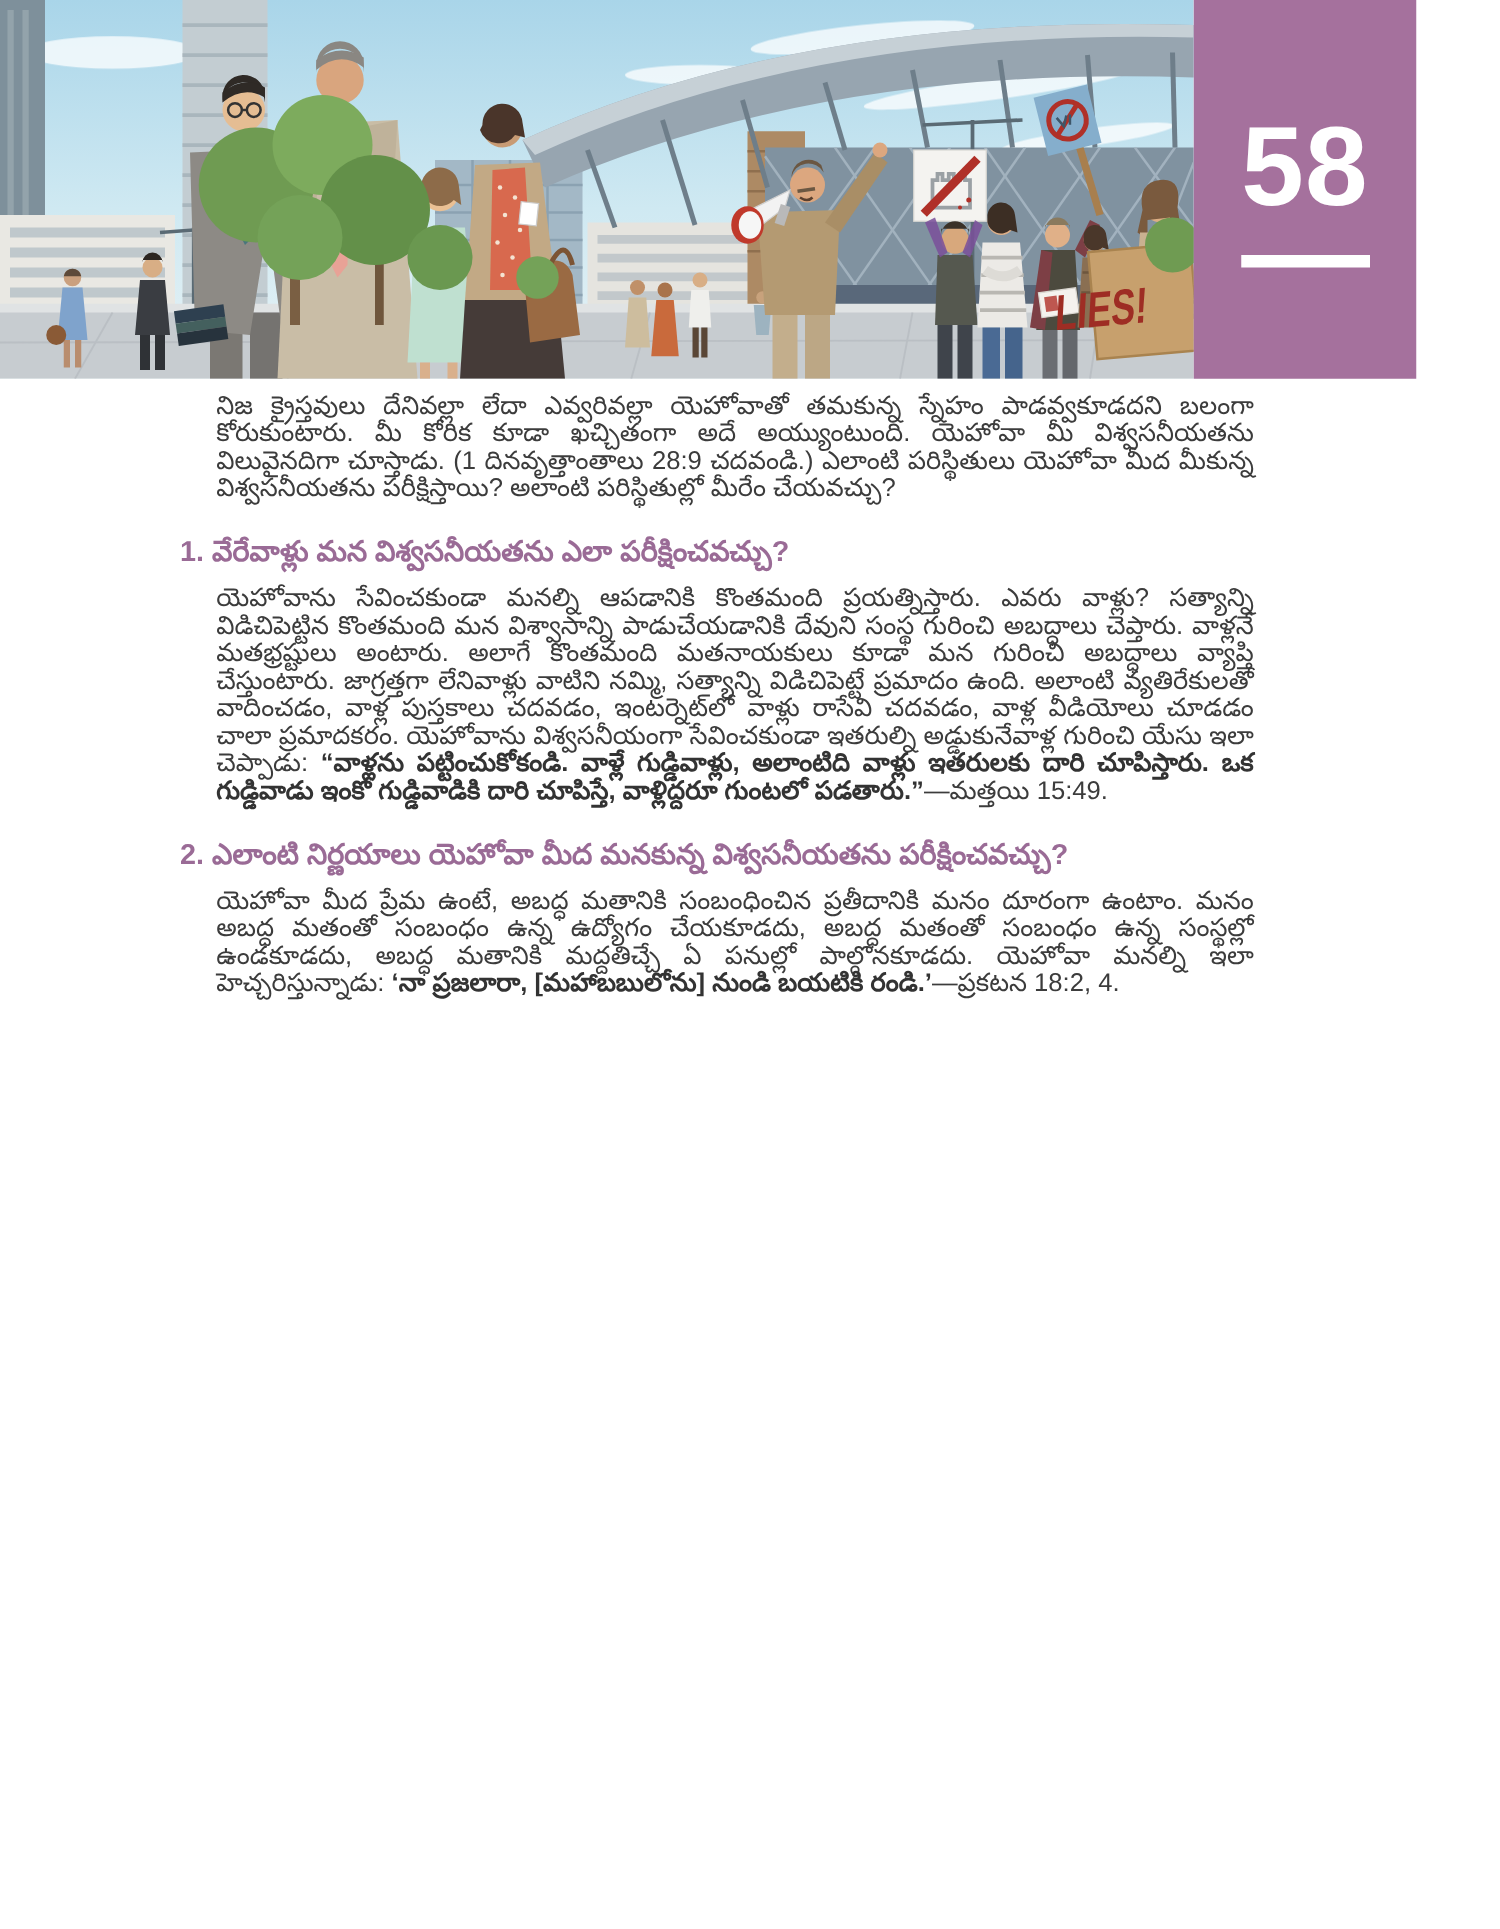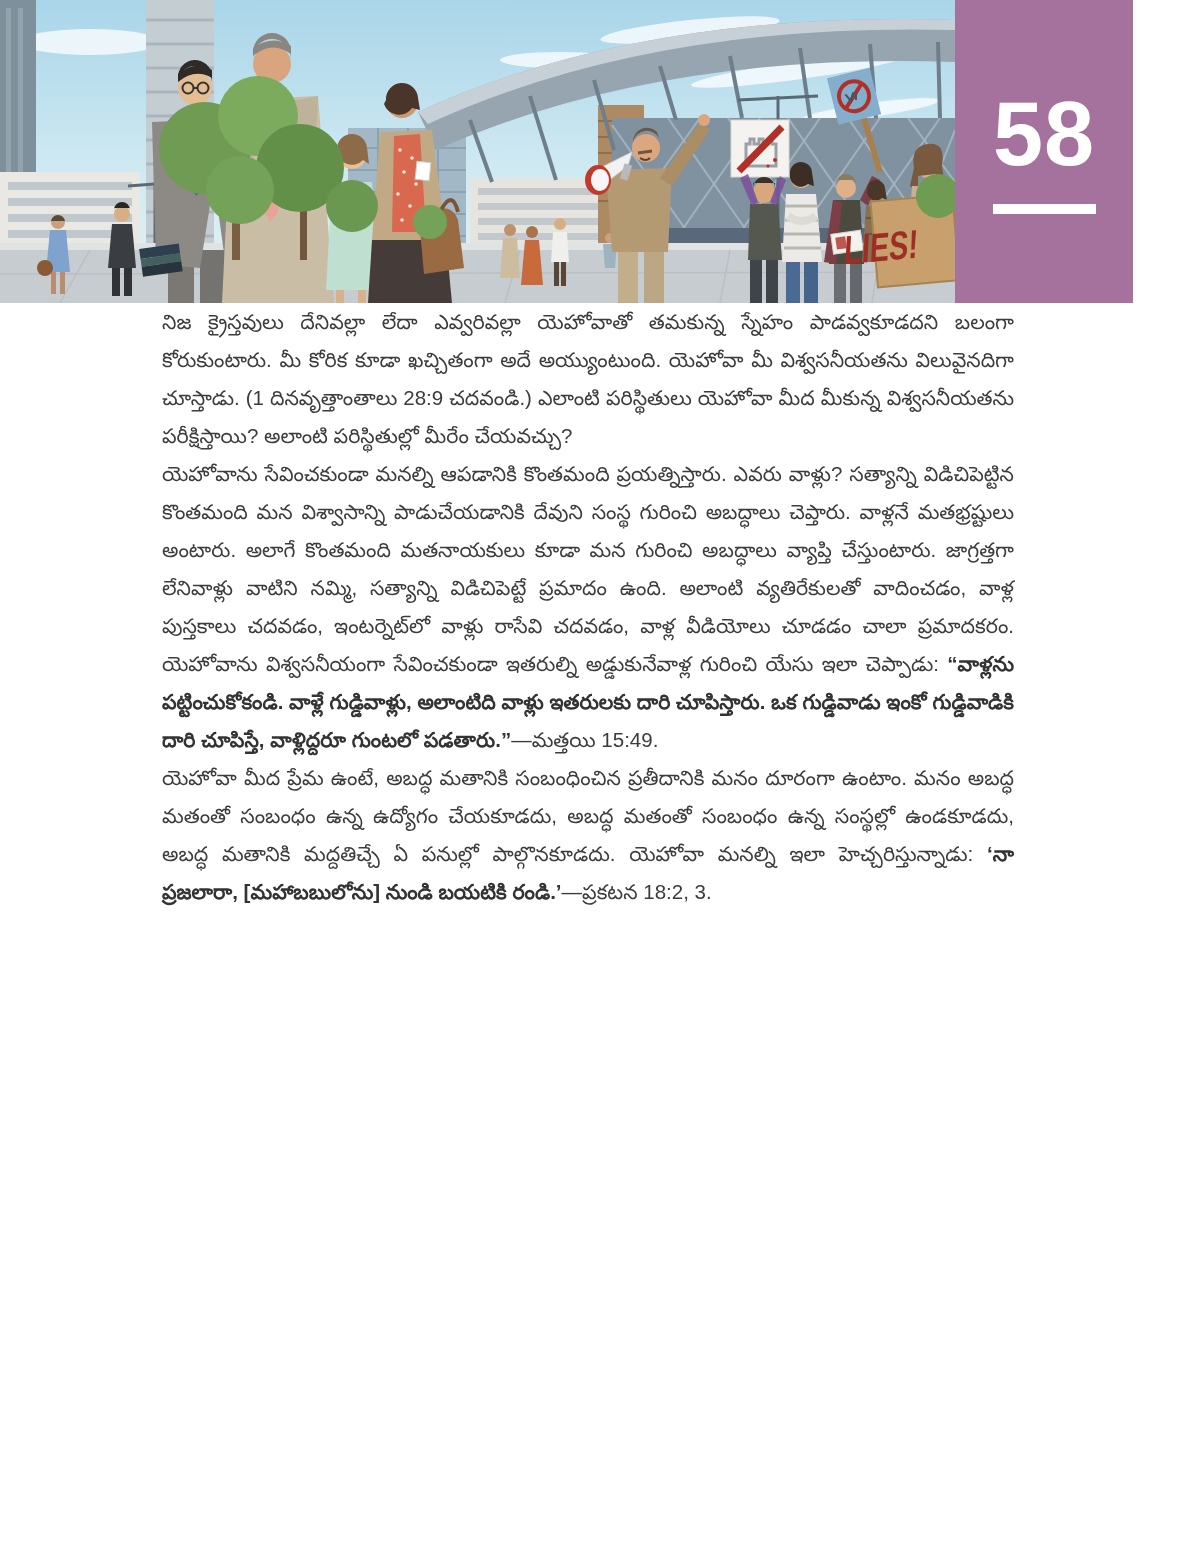--- a/index.html
+++ b/index.html
@@ -40,24 +40,24 @@
   .title {
     margin: 58px 0 0 0;
     font-size: 35px;
     line-height: 1.3;
     font-weight: 700;
     color: #2d2d2d;
     letter-spacing: 0.2px;
   }
   p.body-text {
     font-size: 20.5px;
-    line-height: 38px;
+    line-height: 22px;
     text-align: justify;
     color: #3c3c3c;
-    margin: 0;
+    margin: 11px;
   }
   .intro { margin-top: 28px; }
   .q-heading {
     margin: 24px 0 0 -18px;
     font-size: 23px;
     line-height: 1.35;
     font-weight: 600;
     color: #9a6b96;
   }
   .q-heading + p.body-text { margin-top: 11px; }
@@ -406,23 +406,31 @@
       <div class="lesson-number">58</div>
       <div class="number-underline"></div>
     </div>
   </header>
 
   <main class="content">
 
     <p class="body-text intro"><span>నిజ క్రైస్తవులు దేనివల్లా లేదా ఎవ్వరివల్లా యెహోవాతో తమకున్న స్నేహం పాడవ్వకూడదని బలంగా కోరుకుంటారు. మీ కోరిక కూడా ఖచ్చితంగా అదే అయ్యుంటుంది. యెహోవా మీ విశ్వసనీయతను విలువైనదిగా చూస్తాడు. (1 దినవృత్తాంతాలు 28:9 చదవండి.) ఎలాంటి పరిస్థితులు యెహోవా మీద మీకున్న విశ్వసనీయతను పరీక్షిస్తాయి? అలాంటి పరిస్థితుల్లో మీరేం చేయవచ్చు?</span></p>
 
     <section>
+      <h2 class="q-heading">
+        <span>1.</span>
+        <span>వేరేవాళ్లు మన విశ్వసనీయతను ఎలా పరీక్షించవచ్చు?</span>
+      </h2>
       <p class="body-text"><span>యెహోవాను సేవించకుండా మనల్ని ఆపడానికి కొంతమంది ప్రయత్నిస్తారు. ఎవరు వాళ్లు? సత్యాన్ని విడిచిపెట్టిన కొంతమంది మన విశ్వాసాన్ని పాడుచేయడానికి దేవుని సంస్థ గురించి అబద్ధాలు చెప్తారు. వాళ్లనే మతభ్రష్టులు అంటారు. అలాగే కొంతమంది మతనాయకులు కూడా మన గురించి అబద్ధాలు వ్యాప్తి చేస్తుంటారు. జాగ్రత్తగా లేనివాళ్లు వాటిని నమ్మి, సత్యాన్ని విడిచిపెట్టే ప్రమాదం ఉంది. అలాంటి వ్యతిరేకులతో వాదించడం, వాళ్ల పుస్తకాలు చదవడం, ఇంటర్నెట్‌లో వాళ్లు రాసేవి చదవడం, వాళ్ల వీడియోలు చూడడం చాలా ప్రమాదకరం. యెహోవాను విశ్వసనీయంగా సేవించకుండా ఇతరుల్ని అడ్డుకునేవాళ్ల గురించి యేసు ఇలా చెప్పాడు:</span>
         <span class="bold">“వాళ్లను పట్టించుకోకండి. వాళ్లే గుడ్డివాళ్లు, అలాంటిది వాళ్లు ఇతరులకు దారి చూపిస్తారు. ఒక గుడ్డివాడు ఇంకో గుడ్డివాడికి దారి చూపిస్తే, వాళ్లిద్దరూ గుంటలో పడతారు.”</span><span>—మత్తయి 15:49.</span></p>
     </section>
 
     <section>
+      <h2 class="q-heading">
+        <span>2.</span>
+        <span>ఎలాంటి నిర్ణయాలు యెహోవా మీద మనకున్న విశ్వసనీయతను పరీక్షించవచ్చు?</span>
+      </h2>
       <p class="body-text"><span>యెహోవా మీద ప్రేమ ఉంటే, అబద్ధ మతానికి సంబంధించిన ప్రతీదానికి మనం దూరంగా ఉంటాం. మనం అబద్ధ మతంతో సంబంధం ఉన్న ఉద్యోగం చేయకూడదు, అబద్ధ మతంతో సంబంధం ఉన్న సంస్థల్లో ఉండకూడదు, అబద్ధ మతానికి మద్దతిచ్చే ఏ పనుల్లో పాల్గొనకూడదు. యెహోవా మనల్ని ఇలా హెచ్చరిస్తున్నాడు:</span>
-        <span class="bold">‘నా ప్రజలారా, [మహాబబులోను] నుండి బయటికి రండి.’</span><span>—ప్రకటన 18:2, 3.</span></p>
+        <span class="bold">‘నా ప్రజలారా, [మహాబబులోను] నుండి బయటికి రండి.’</span><span>—ప్రకటన 18:2, 4.</span></p>
     </section>
   </main>
 
 </div>
 
 </body></html>

